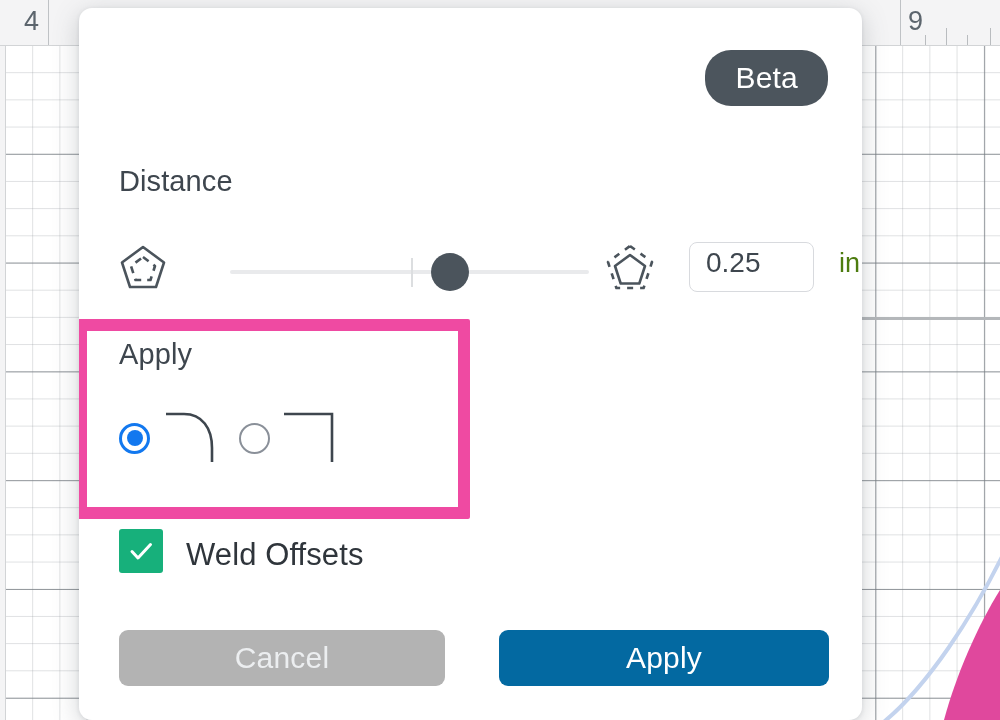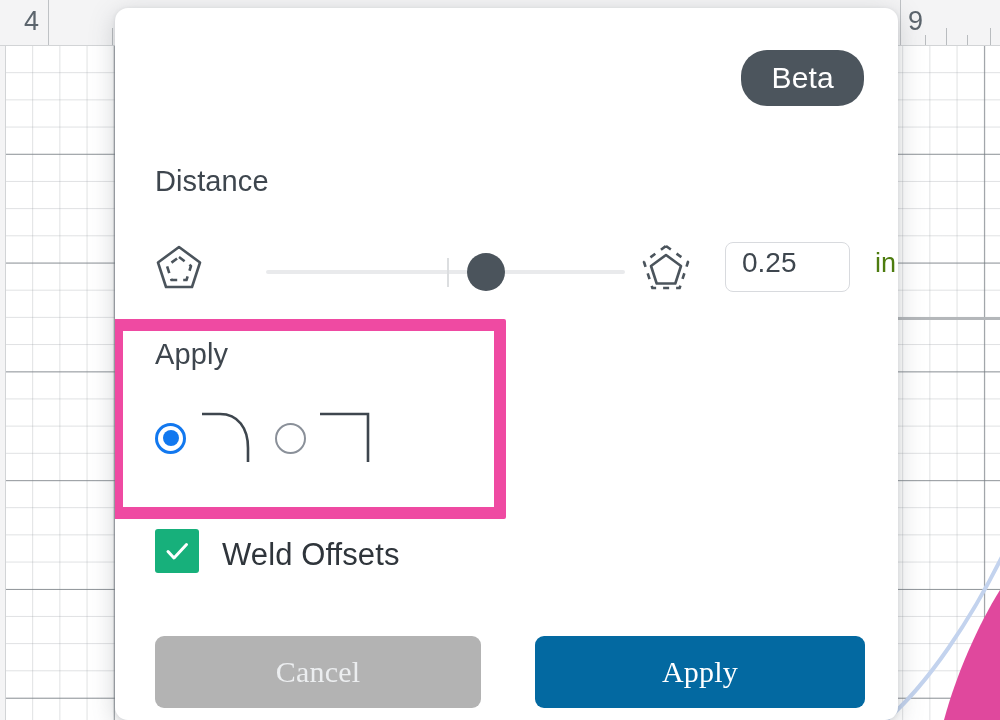--- a/index.html
+++ b/index.html
@@ -48,21 +48,20 @@
   #art-hline{position:absolute;left:862px;top:317px;width:138px;height:3px;background:#b4b7ba;}
   #art-blue-curve{position:absolute;left:880px;top:540px;width:130px;height:185px;overflow:hidden;}
   #art-pink-wedge{position:absolute;right:0;bottom:0;width:62px;height:140px;overflow:hidden;}
 
   
   #dialog{
     position:absolute;left:79px;top:8px;width:783px;height:712px;
     background:#ffffff;border-radius:13px;
     box-shadow:0 6px 26px rgba(80,88,96,.26), 0 1px 4px rgba(80,88,96,.14);
     overflow:hidden;
-    margin-left:36px;
   }
 
   
   #beta-badge{
     position:absolute;right:34px;top:42px;
     background:#4c555d;color:#ffffff;border-radius:26px;
     padding:12px 30px;font-size:30px;line-height:1.05;
     letter-spacing:.2px;
   }
 
@@ -114,22 +113,22 @@
   #weld-row{position:absolute;left:40px;top:521px;display:flex;align-items:flex-end;cursor:pointer;}
   #weld-checkbox{
     width:44px;height:44px;background:#17b07b;border-radius:3px;
     display:flex;align-items:center;justify-content:center;flex:0 0 auto;
   }
   #weld-label{margin-left:23px;font-size:31px;color:#2f353b;letter-spacing:.1px;}
 
   
   #footer{position:absolute;left:40px;top:618px;width:710px;height:66px;}
   .btn{
-    position:absolute;top:10px;height:72px;border-radius:9px;border:none;
-    font-size:30px;font-family:Liberation Serif, serif;cursor:pointer;
+    position:absolute;top:4px;height:56px;border-radius:9px;border:none;
+    font-size:30px;font-family:Liberation Sans, sans-serif;cursor:pointer;
     display:flex;align-items:center;justify-content:center;letter-spacing:.2px;
   }
   #cancel-button{left:0px;width:326px;background:#b3b3b3;color:#eceef0;}
   #apply-button{left:380px;width:330px;background:#0369a1;color:#ffffff;}
 </style>
 </head>
 <body>
 
 <div id="canvas-area">
   <div id="grid-minor"></div>

